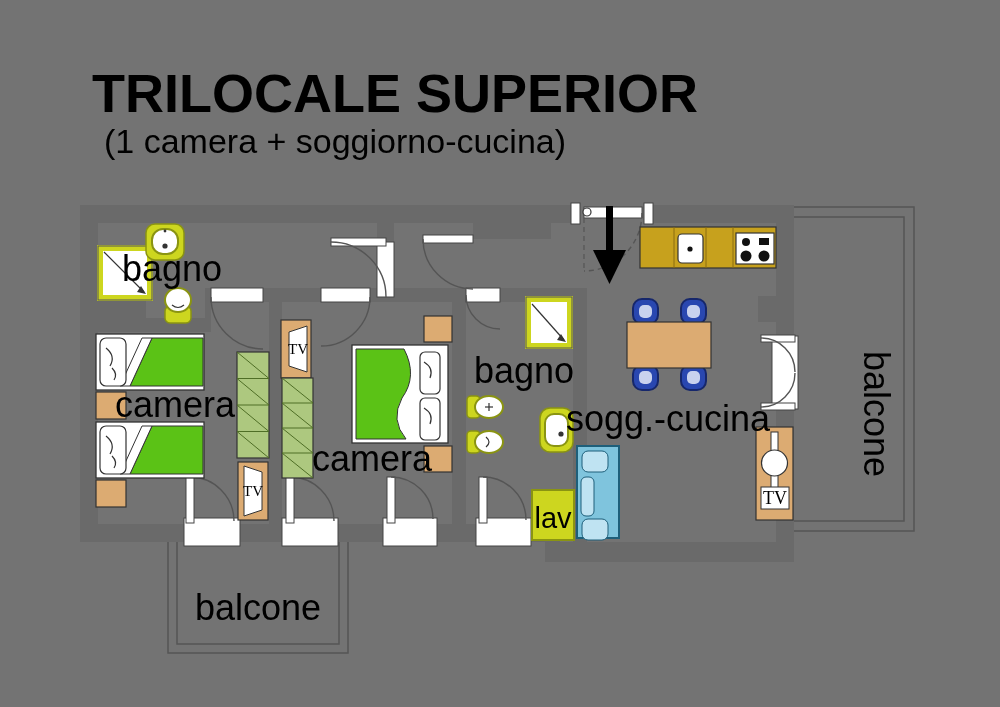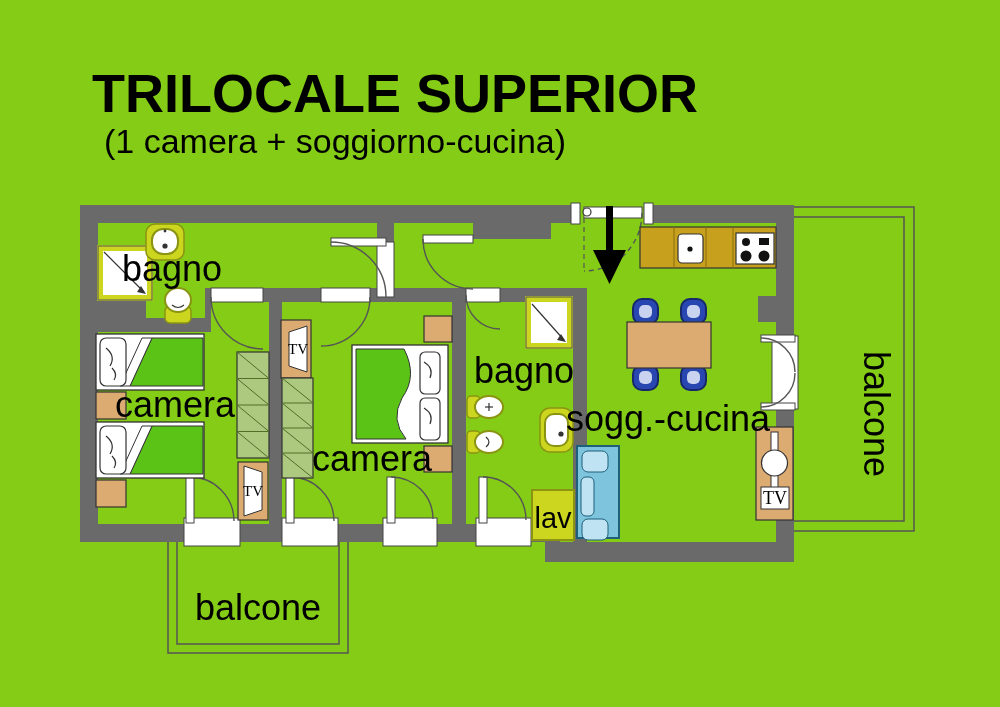--- a/index.html
+++ b/index.html
@@ -2,21 +2,21 @@
 <html style="--wall: #6a6a6a; --fixture: #cdd61f; --fixture-border: #8a9412; --bed-green: #5bc216; --wardrobe: #adc87f; --wardrobe-line: #4f6e26; --wood: #dcab72; --kitchen: #c7a11d; --chair: #2947b0; --sofa: #7fc4dd;"><head>
 <meta charset="utf-8">
 <style>
   :root{
     --wall:#6a6a6a; --line:#444; --fixture:#cdd61f; --fixture-border:#8a9412;
     --bed-green:#5bc216; --wardrobe:#adc87f; --wardrobe-line:#4f6e26;
     --wood:#dcab72; --kitchen:#c7a11d; --chair:#2947b0; --chair-dark:#16276b;
     --chair-light:#c9d2ee; --sofa:#7fc4dd; --sofa-light:#bfe3f2; --sofa-dark:#1e5f7a;
   }
   html,body{margin:0;padding:0;background:#fff;}
-  .stage{width:1000px;height:707px;position:relative;background:#84cc16;overflow:hidden;}
+  .stage{width:1000px;height:707px;position:relative;background:#737373;overflow:hidden;}
   svg{display:block;}
   .wall{fill:var(--wall);stroke:none;}
   .thr{fill:#fff;stroke:var(--line);stroke-width:1;}
   .arc{fill:none;stroke:#555;stroke-width:1.4;}
   .leaf{fill:#fff;stroke:var(--line);stroke-width:1;}
   .furn{stroke:#333;stroke-width:1.2;}
   .title{font-family:"Liberation Sans",sans-serif;font-weight:bold;font-size:54px;fill:#000;}
   .subtitle{font-family:"Liberation Sans",sans-serif;font-size:34px;fill:#000;}
   .lbl{font-family:"Liberation Sans",sans-serif;font-size:36px;fill:#000;}
   .lbl-sm{font-family:"Liberation Sans",sans-serif;font-size:29px;fill:#000;}

